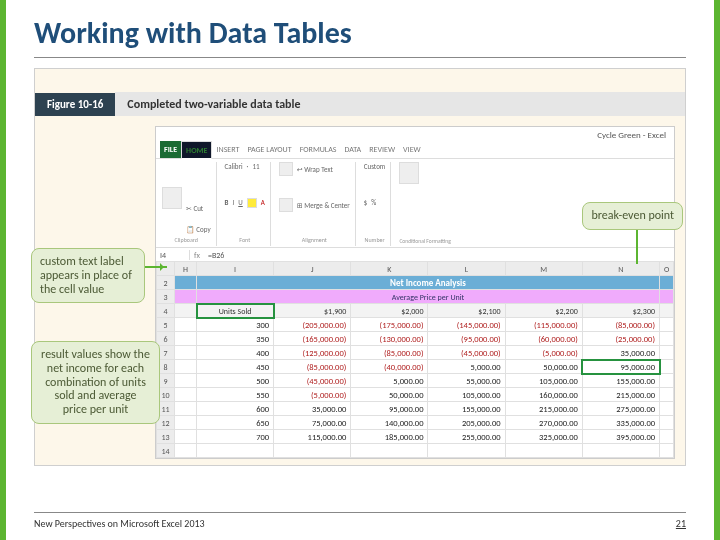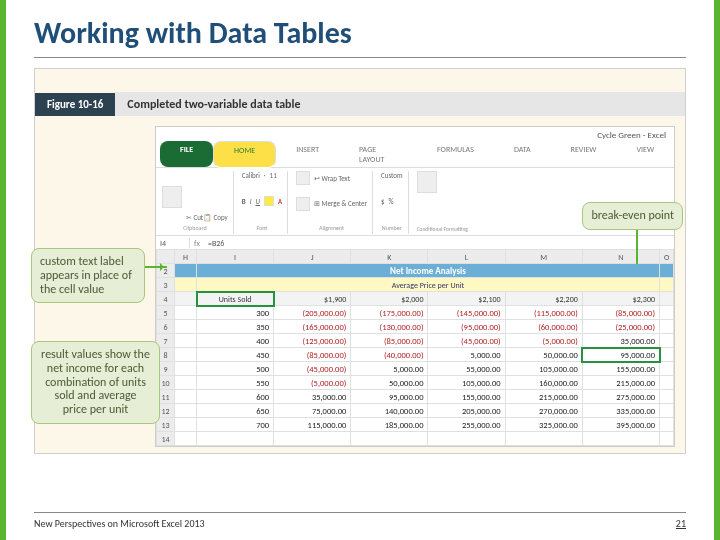--- a/index.html
+++ b/index.html
@@ -76,22 +76,22 @@
     position: relative;
   }
   .titlebar .winname { position: absolute; right: 8px; }
   .tabs {
     display: flex;
     font-size: 8px;
     color: #777;
     border-bottom: 1px solid #ddd;
     padding-left: 4px;
   }
-  .tabs span { padding: 3px 20px; border-radius: 8px; }
-  .tabs .active { background: #fde047; color: #2e7d32; font-weight: normal; border: 1px solid #ddd; border-bottom: 1px solid #fff; margin-bottom: -1px; }
+  .tabs span { padding: 3px 4px; }
+  .tabs .active { background: #0f172a; color: #2e7d32; font-weight: bold; border: 1px solid #ddd; border-bottom: 1px solid #fff; margin-bottom: -1px; }
   .tabs .file { background: #1b6b34; color: #fff; font-weight: bold; }
   .ribbon-body {
     display: flex;
     font-size: 7px;
     color: #666;
     padding: 3px 4px 1px 4px;
     gap: 6px;
   }
   .ribgroup { border-right: 1px solid #ddd; padding: 0 5px 2px 2px; display: flex; flex-direction: column; justify-content: space-between; }
   .ribgroup .glabel { color: #999; text-align: center; font-size: 6px; margin-top: 2px; }
@@ -119,21 +119,21 @@
     height: 14px;
     text-align: right;
     padding: 0 4px;
     color: #222;
     font-weight: normal;
     background: #fff;
   }
   .grid th { background: #ececec; text-align: center; color: #555; font-size: 8px; }
   .grid .rowhead { background: #ececec; text-align: center; color: #555; width: 18px; }
   .grid .title-row td { background: #6baed6; color: #fff; font-weight: bold; text-align: center; font-size: 9px; }
-  .grid .sub-row td { background: #fef9c3; color: #336; text-align: center; font-size: 8px; }
+  .grid .sub-row td { background: #f0abfc; color: #336; text-align: center; font-size: 8px; }
   .grid .hdr-row td { background: #f3f3f3; color: #333; font-size: 8px; text-align: right; }
   .grid .hdr-row td.label { text-align: center; }
   .grid .green-outline { outline: 2px solid #26923f; outline-offset: -1px; }
   .grid td.neg { color: #b02020; }
   .callout {
     position: absolute;
     background: #e6efd6;
     border: 1px solid #a9c77c;
     border-radius: 8px;
     font-size: 12px;
@@ -235,21 +235,21 @@
           <span>FORMULAS</span>
           <span>DATA</span>
           <span>REVIEW</span>
           <span>VIEW</span>
         </div>
 
         <div class="ribbon-body">
           <div class="ribgroup">
             <div class="rb-row">
               <span class="rb-ico big"></span>
-              <span style="display:flex;flex-direction:row;gap:0;margin-top:42px;">
+              <span style="display:flex;flex-direction:column;gap:12px;margin-top:42px;">
                 <span>✂ <span>Cut</span></span>
                 <span>📋 <span>Copy</span></span>
               </span>
             </div>
             <div class="glabel">Clipboard</div>
           </div>
           <div class="ribgroup">
             <div class="rb-row">
               <span>Calibri</span>
               <span>·</span>

